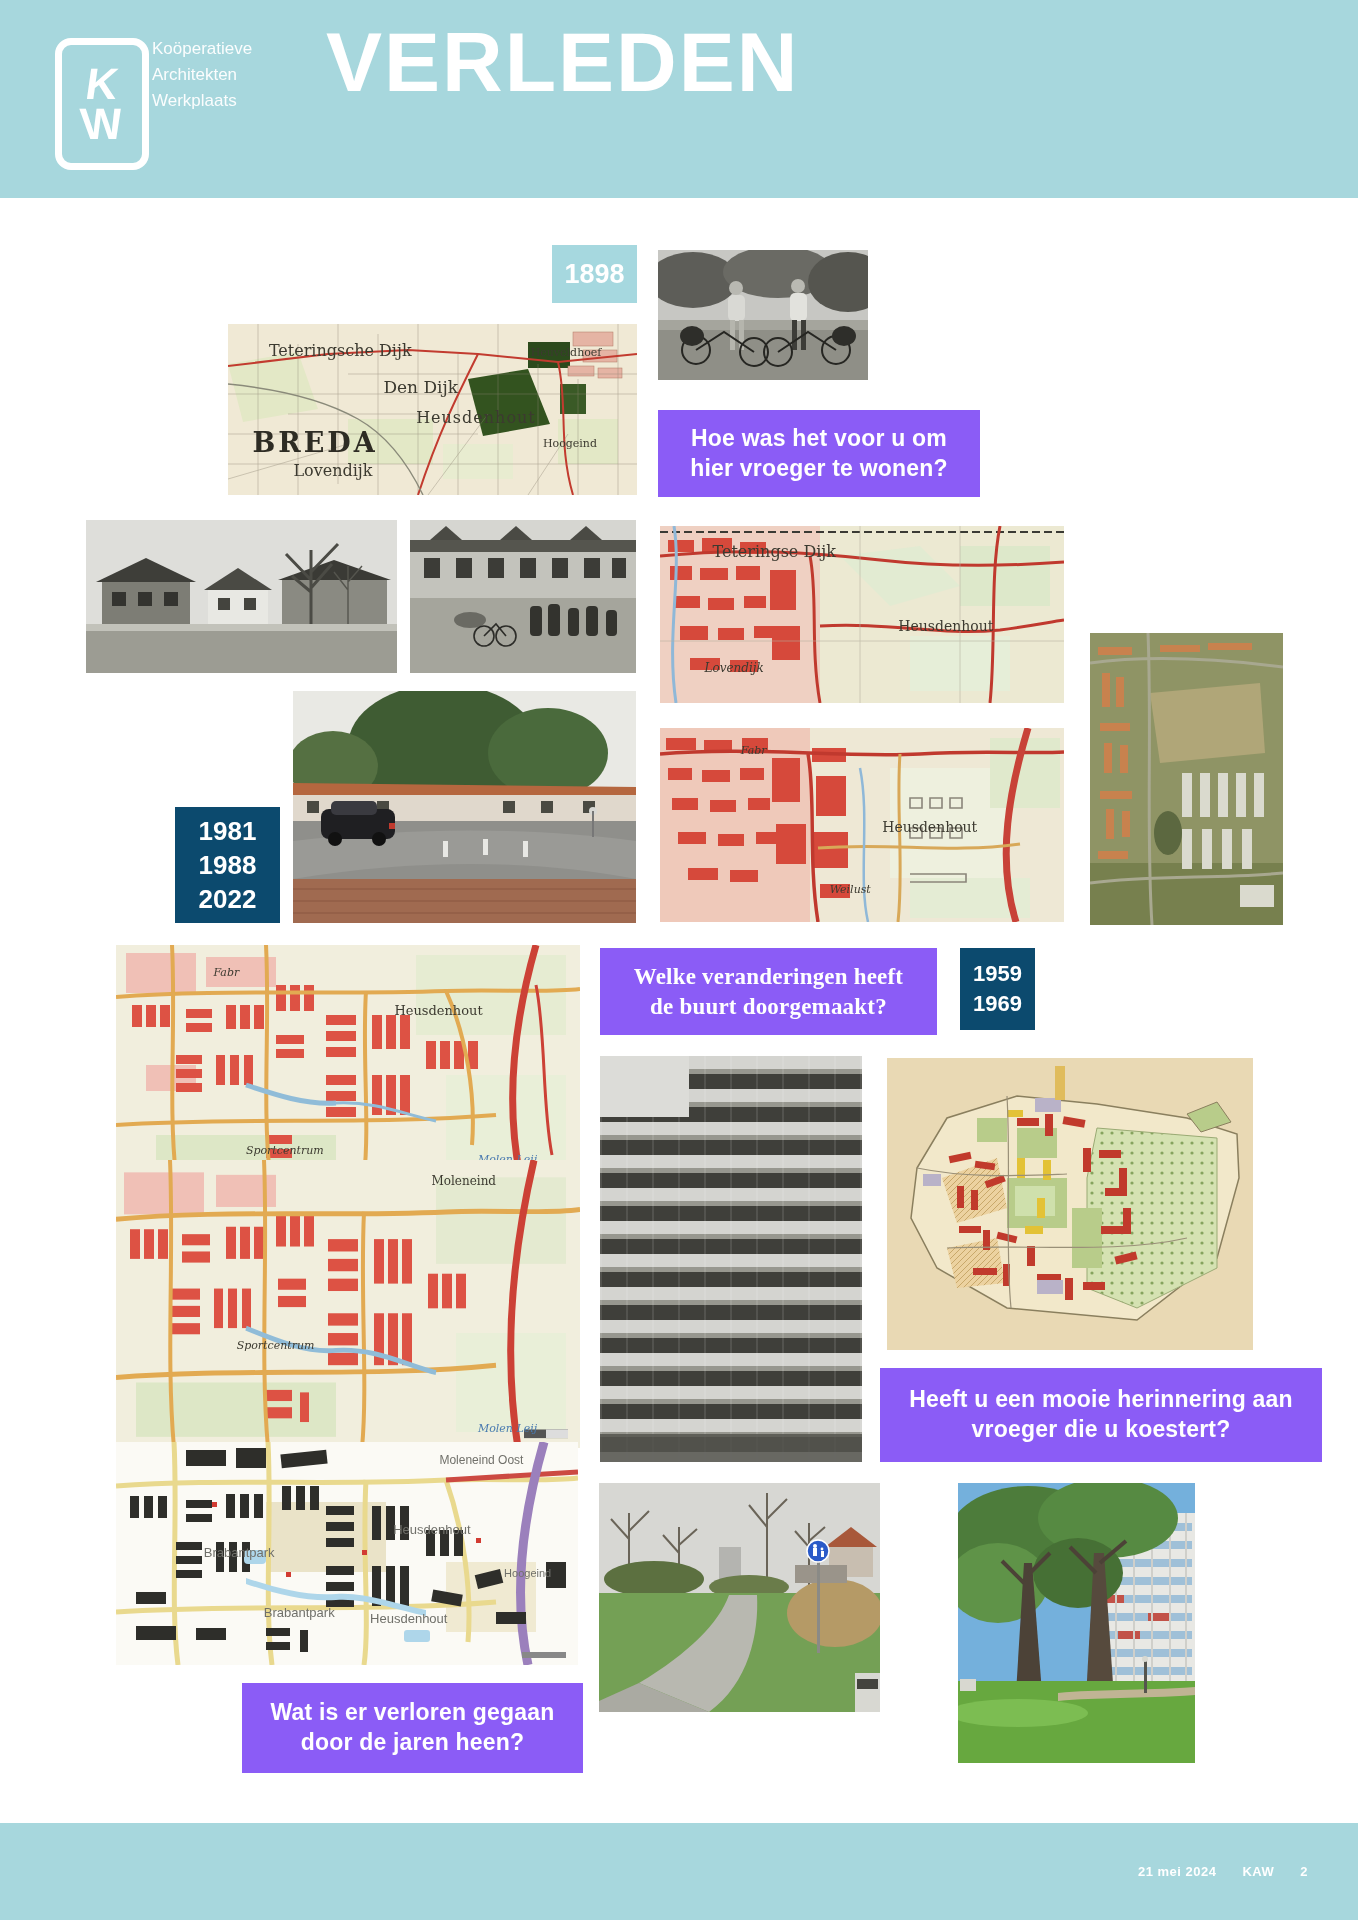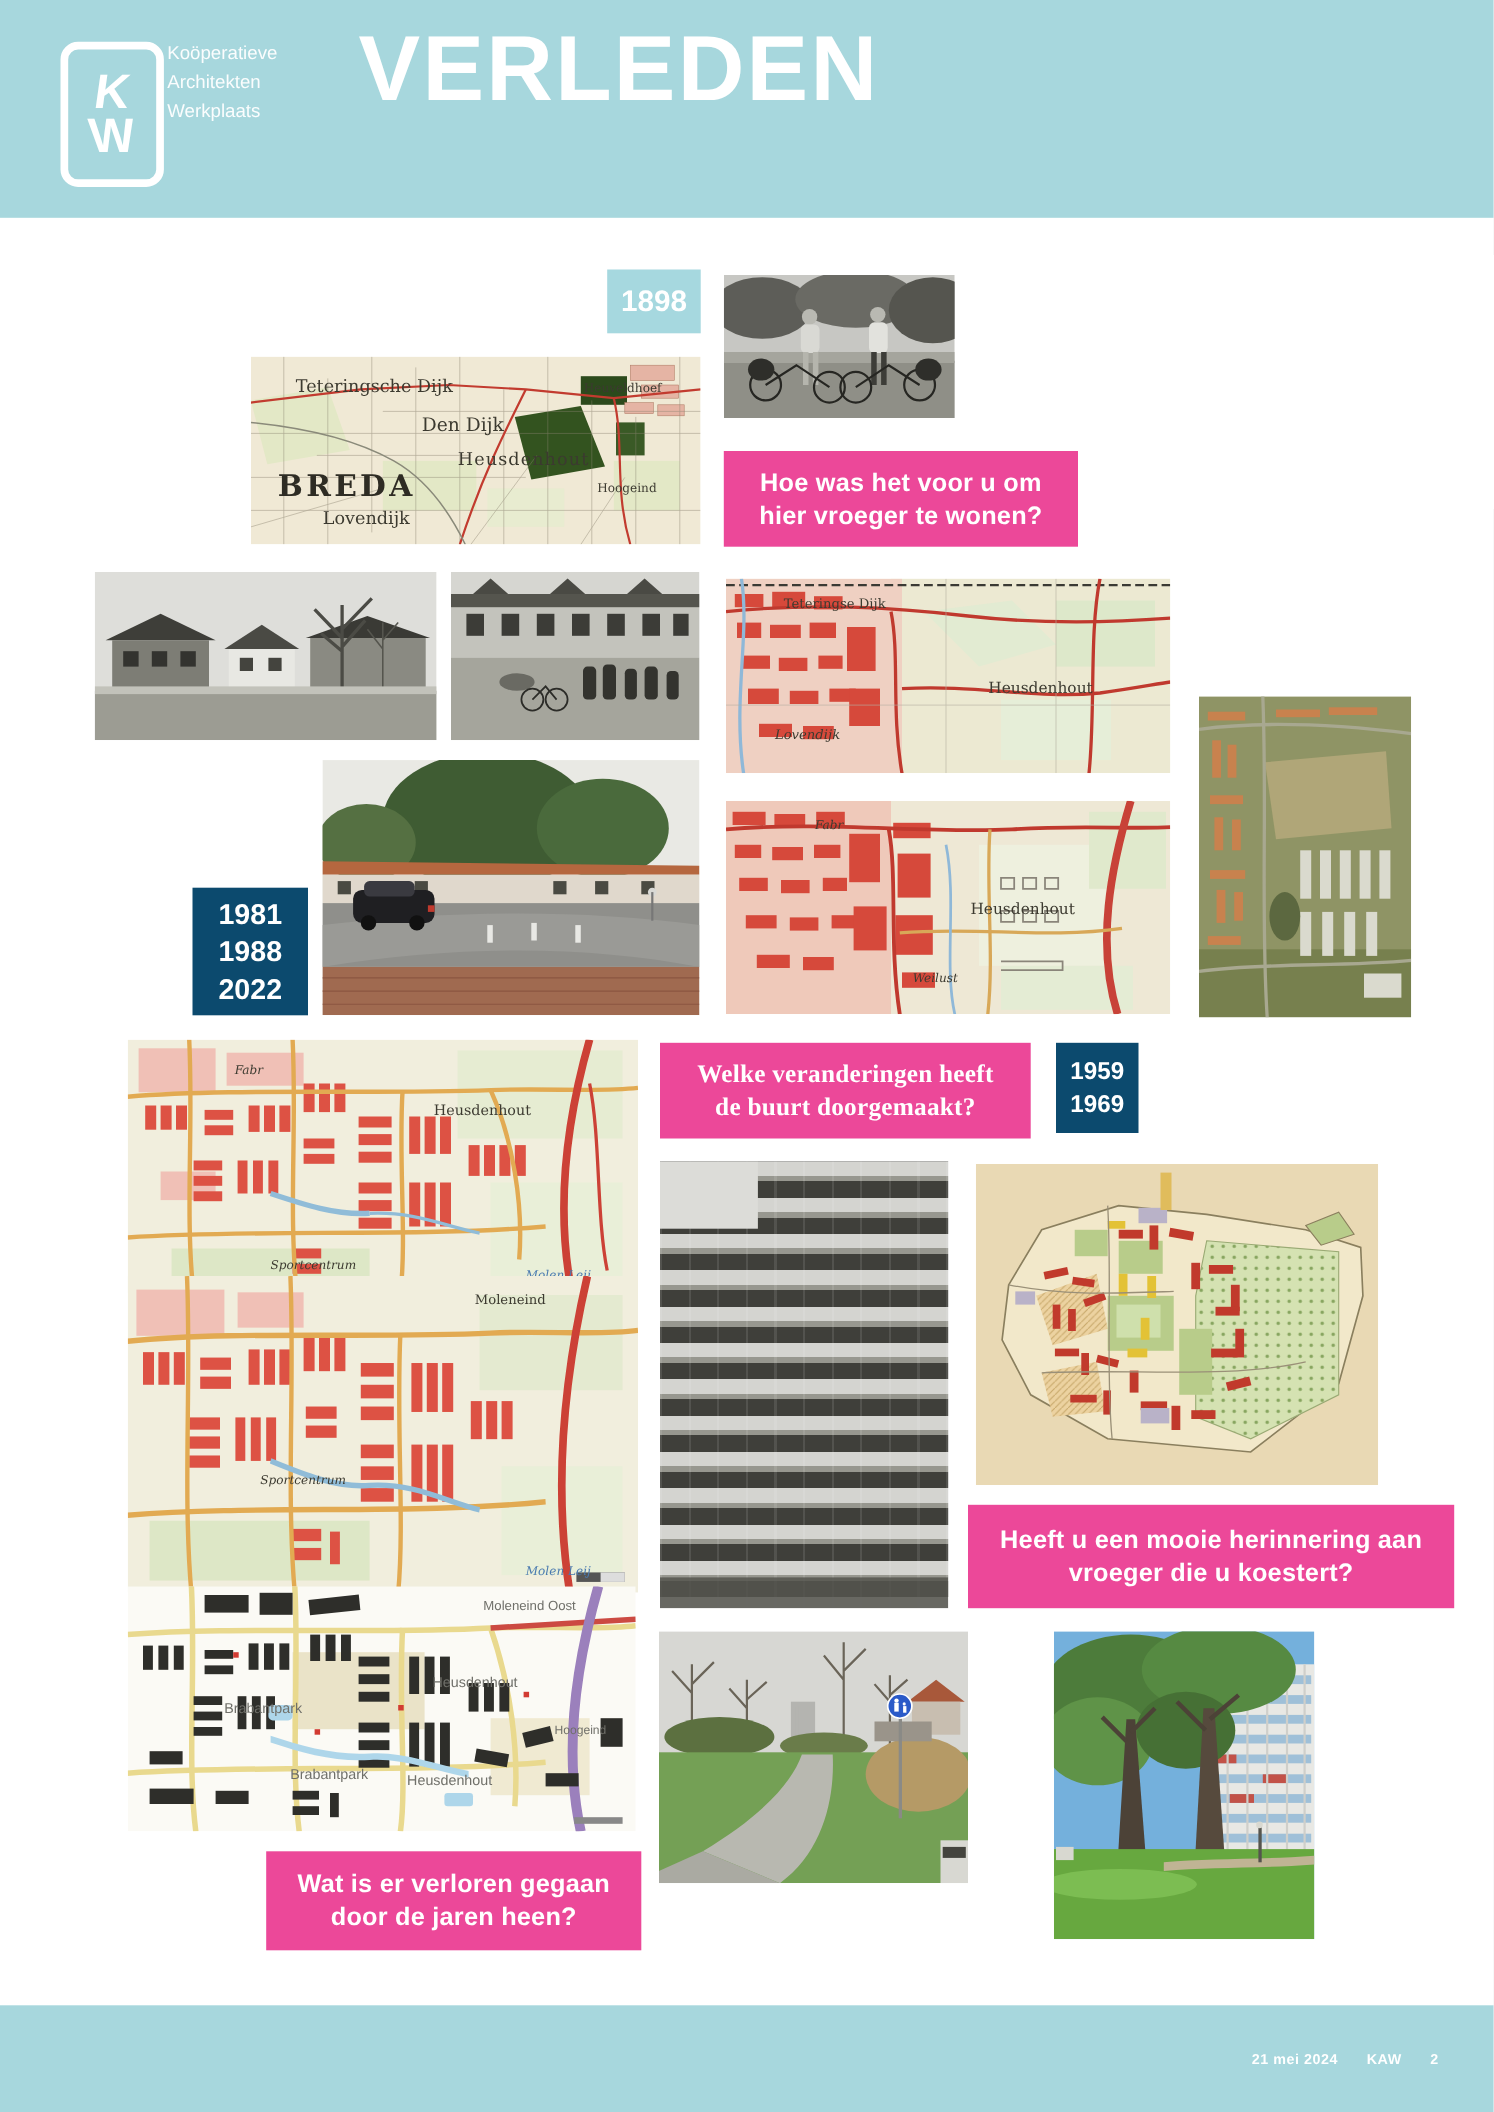--- a/index.html
+++ b/index.html
@@ -17,21 +17,21 @@
   .logo{left:55px;top:38px;width:80px;height:118px;border:7px solid #fff;border-radius:16px;
         display:flex;flex-direction:column;align-items:center;justify-content:center;
         color:#fff;font-weight:900;font-size:44px;line-height:.92;}
   .logo .k{transform:skewX(-8deg);}
   .logo .w{transform:skewX(6deg);}
   .orgtext{left:152px;top:36px;color:rgba(255,255,255,.95);font-size:17px;line-height:26px;}
   .title{left:326px;top:14px;color:#fff;font-weight:800;font-size:84px;letter-spacing:2px;}
   .subtitle{left:330px;top:122px;color:#fff;font-size:28px;letter-spacing:1.5px;}
 
   
-  .qbox{background:#ec4899;color:#fff;font-weight:bold;font-size:23px;line-height:1.3;
+  .qbox{background:#8b5cf6;color:#fff;font-weight:bold;font-size:23px;line-height:1.3;
         display:flex;align-items:center;justify-content:center;text-align:center;
         padding:0 20px;box-sizing:border-box;letter-spacing:.2px;}
   .ybox{color:#fff;font-weight:bold;display:flex;flex-direction:column;align-items:center;
         justify-content:center;text-align:center;}
   .ybox.dark{background:#a6d8df;}
   .ybox.light{background:#0c4a6e;}
 
   
   .img{position:absolute;overflow:hidden;}
   .img svg{display:block;width:100%;height:100%;}
@@ -251,21 +251,21 @@
         <path d="M0,30 C80,22 150,26 220,34 C290,42 350,40 404,36"></path>
         <path d="M150,30 C158,70 150,120 160,177"></path>
         <path d="M160,100 C230,96 280,110 340,104 C370,100 390,96 404,94"></path>
         <path d="M340,0 C330,50 336,120 330,177"></path>
       </g>
       <path d="M14,0 C22,50 6,110 16,177" stroke="#8fb8d8" stroke-width="3" fill="none"></path>
       <g stroke="#b5b0a0" stroke-width=".8" opacity=".7">
         <path d="M0,115 H404 M200,0 V177 M300,0 V177"></path>
       </g>
     </svg>
-    <span class="mlabel" style="left:13%;top:9%;font-size:12px;">Teteringse Dijk</span>
+    <span class="mlabel" style="left:13%;top:9%;font-size:16px;">Teteringse Dijk</span>
     <span class="mlabel" style="left:59%;top:52%;font-size:14px;">Heusdenhout</span>
     <span class="mlabel" style="left:11%;top:76%;font-size:12px;font-style:italic;">Lovendijk</span>
   </div>
 
   <div class="img" style="left:1090px;top:633px;width:193px;height:292px;">
     <svg viewBox="0 0 193 292" preserveAspectRatio="none">
       <rect width="193" height="292" fill="#8f9465"></rect>
       <polygon points="60,60 170,50 175,120 70,130" fill="#b0a678"></polygon>
       <rect x="0" y="230" width="193" height="62" fill="#77804e"></rect>
       <g stroke="#a8a890" stroke-width="3" fill="none">

